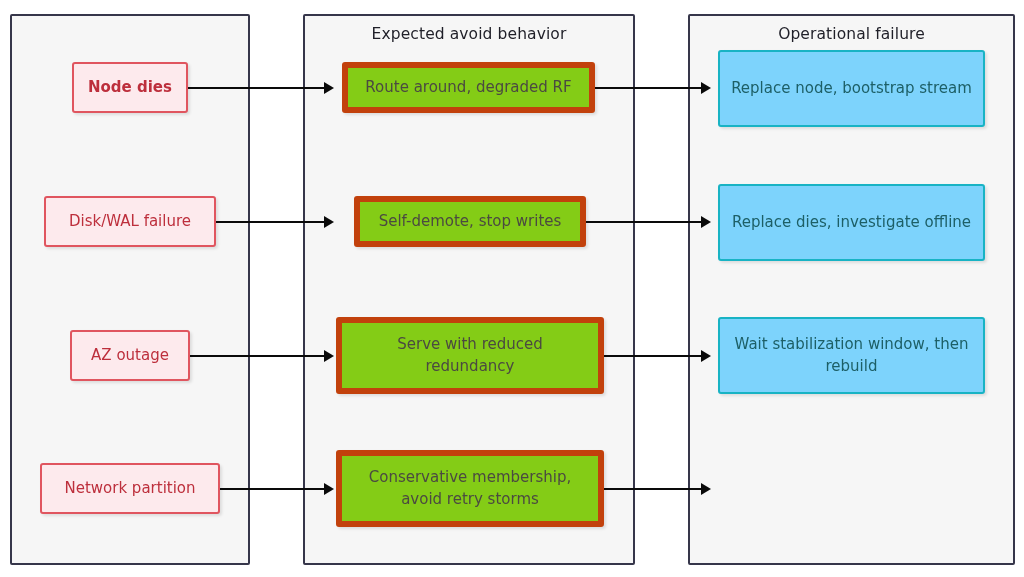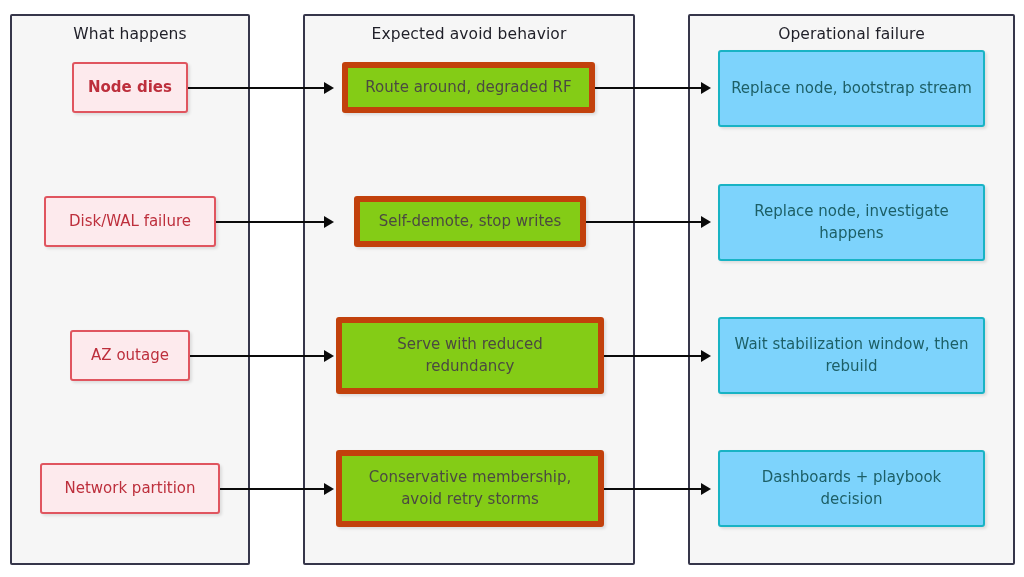--- a/index.html
+++ b/index.html
@@ -84,21 +84,20 @@
     border-left: 10px solid #0a0a0a;
     z-index: 6;
   }
 </style>
 </head>
 <body>
 
 <div id="canvas">
 
   <div class="group" style="left:10px; top:14px; width:240px; height:551px;"></div>
-  <div class="group-title" style="left:10px; top:25px; width:240px;">What happens</div>
 
   <div class="group" style="left:303px; top:14px; width:332px; height:551px;"></div>
   <div class="group-title" style="left:303px; top:25px; width:332px;">Expected avoid behavior</div>
 
   <div class="group" style="left:688px; top:14px; width:327px; height:551px;"></div>
   <div class="group-title" style="left:688px; top:25px; width:327px;">Operational failure</div>
 
   <div class="node cause" style="left:72px; top:62px; width:116px; height:51px;font-weight:bold;">Node dies</div>
 
   <div class="arrow-line" style="left:188px; top:87px; width:136px;"></div>
@@ -114,21 +113,21 @@
   <div class="node cause" style="left:44px; top:196px; width:172px; height:51px;">Disk/WAL failure</div>
 
   <div class="arrow-line" style="left:216px; top:221px; width:108px;"></div>
   <div class="arrow-head" style="left:324px; top:216px;"></div>
 
   <div class="node behavior" style="left:354px; top:196px; width:232px; height:51px;">Self-demote, stop writes</div>
 
   <div class="arrow-line" style="left:586px; top:221px; width:115px;"></div>
   <div class="arrow-head" style="left:701px; top:216px;"></div>
 
-  <div class="node workflow" style="left:718px; top:184px; width:267px; height:77px;">Replace node, investigate happens</div>
+  <div class="node workflow" style="left:718px; top:184px; width:267px; height:77px;">Replace dies, investigate offline</div>
 
   <div class="node cause" style="left:70px; top:330px; width:120px; height:51px;">AZ outage</div>
 
   <div class="arrow-line" style="left:190px; top:355px; width:134px;"></div>
   <div class="arrow-head" style="left:324px; top:350px;"></div>
 
   <div class="node behavior" style="left:336px; top:317px; width:268px; height:77px;">Serve with reduced redundancy</div>
 
   <div class="arrow-line" style="left:604px; top:355px; width:97px;"></div>
   <div class="arrow-head" style="left:701px; top:350px;"></div>
@@ -138,15 +137,14 @@
   <div class="node cause" style="left:40px; top:463px; width:180px; height:51px;">Network partition</div>
 
   <div class="arrow-line" style="left:220px; top:488px; width:104px;"></div>
   <div class="arrow-head" style="left:324px; top:483px;"></div>
 
   <div class="node behavior" style="left:336px; top:450px; width:268px; height:77px;">Conservative membership, avoid retry storms</div>
 
   <div class="arrow-line" style="left:604px; top:488px; width:97px;"></div>
   <div class="arrow-head" style="left:701px; top:483px;"></div>
 
-  <div class="node workflow" style="left:718px; top:450px; width:267px; height:77px;">Dashboards + playbook decision</div>
 
 </div>
 
 </body></html>

